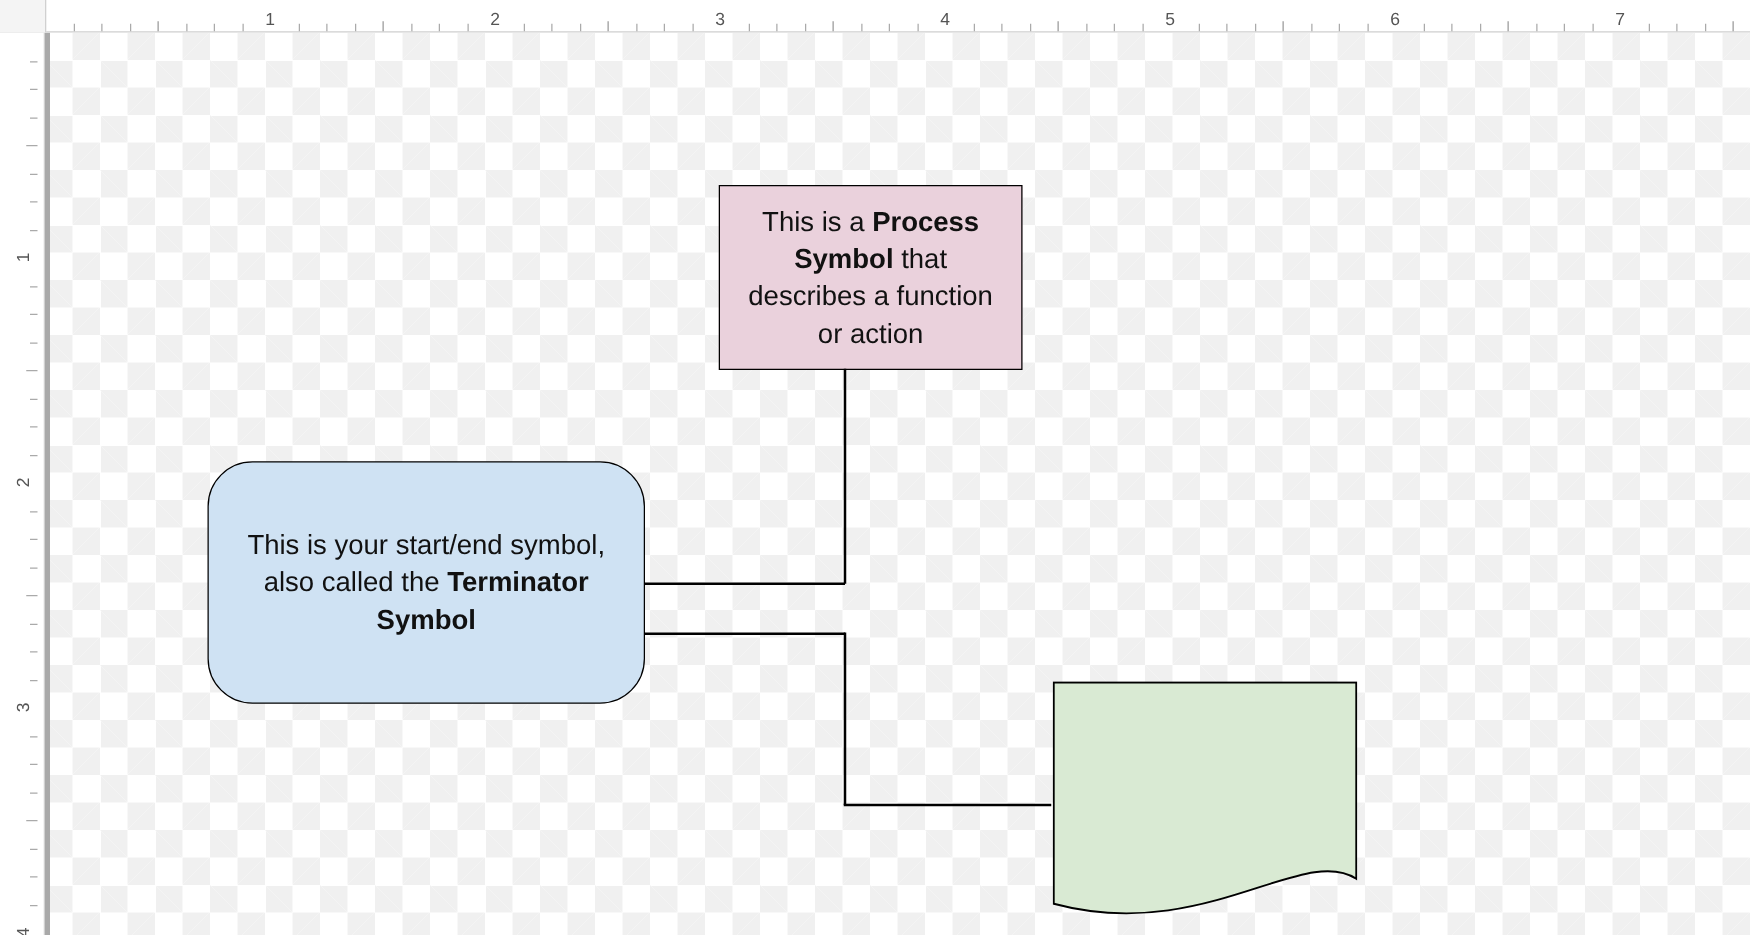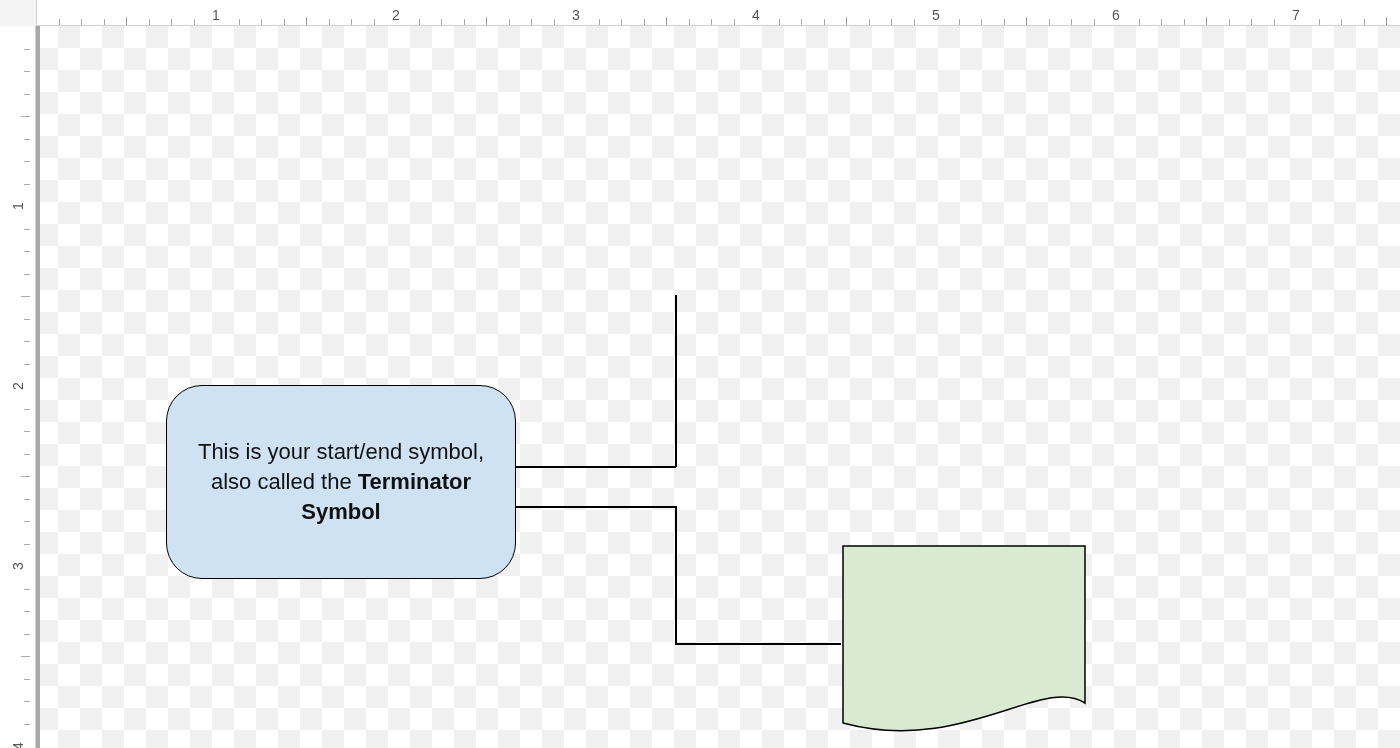--- a/index.html
+++ b/index.html
@@ -94,21 +94,20 @@
     align-items: center;
     justify-content: center;
     line-height: 1.35;
   }
   .terminator {
     left: 130px; top: 343px;
     width: 350px; height: 194px;
     background: #cfe2f3;
     border-radius: 36px;
     padding: 10px 8px;
-    margin-top: 16px;
   }
   .process {
     left: 539px; top: 122px;
     width: 243px; height: 148px;
     background: #ead1dc;
     padding: 6px 16px;
   }
   .document {
     position: absolute;
     left: 806px; top: 519px;
@@ -241,20 +240,25 @@
 <div class="left-gutter"></div>
 
 <div class="canvas-area">
 
   <div class="shape terminator">
     <div>
       <span>This is your start/end symbol, also called the </span><span class="bold">Terminator Symbol</span>
     </div>
   </div>
 
+  <div class="shape process">
+    <div>
+      <span>This is a </span><span class="bold">Process Symbol</span><span> that describes a function or action</span>
+    </div>
+  </div>
 
   <div class="document">
     <svg width="244" height="200">
       <path d="M1 1 L243 1 L243 158 C 200 130, 120 210, 1 178 Z" fill="#d9ead3" stroke="#000" stroke-width="1.5"></path>
     </svg>
   </div>
 
   <div class="connector conn1a"></div>
   <div class="connector conn1b"></div>
   <div class="connector conn2a"></div>

